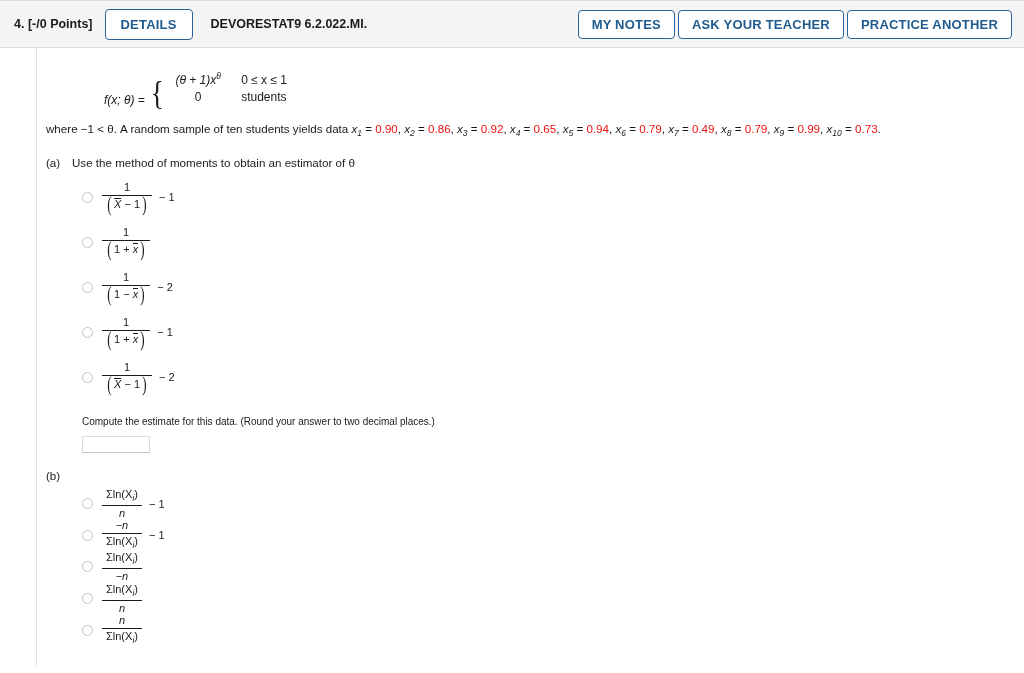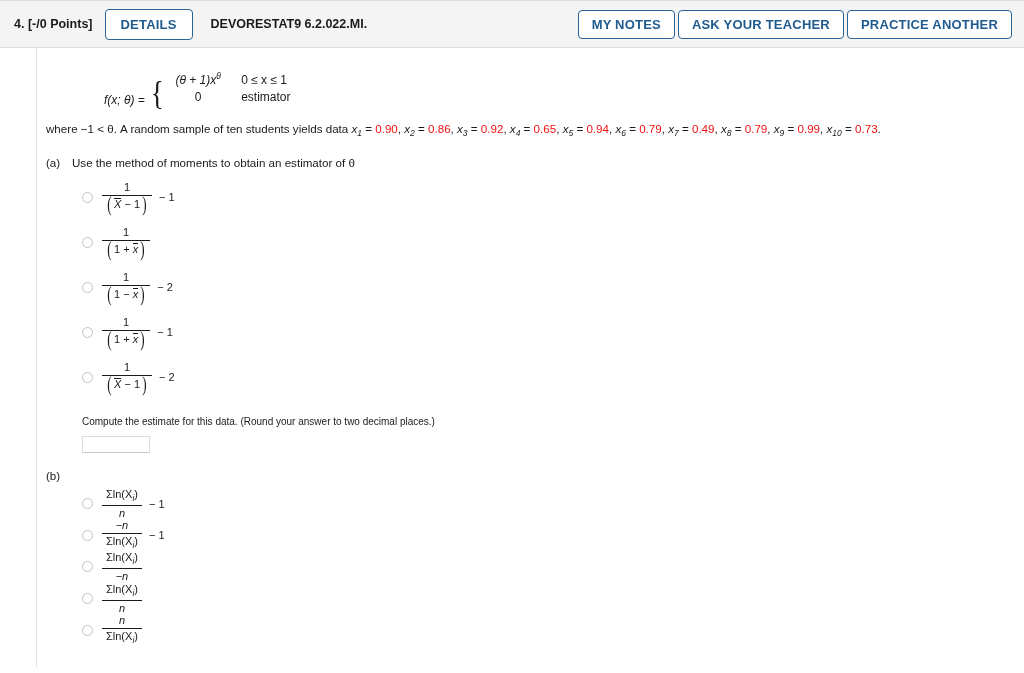--- a/index.html
+++ b/index.html
@@ -242,21 +242,21 @@
     <div class="pdf-block">
       <span class="pdf-lhs">f(x; θ) =</span>
       <span class="brace">{</span>
       <span class="cases">
         <span class="case-row">
           <span class="case-expr"><span class="ital">(θ + 1)x</span><sup class="exp">θ</sup></span>
           <span class="case-cond">0 ≤ x ≤ 1</span>
         </span>
         <span class="case-row">
           <span class="case-expr">0</span>
-          <span class="case-cond">estimator</span>
+          <span class="case-cond">students</span>
         </span>
       </span>
     </div>
 
     <div class="ptext where-line">
       <span>where −1 &lt; θ. A random sample of ten students yields data </span><span id="data-list"><span><span class="ital">x<sub class="idx">1</sub></span><span> = </span><span class="red">0.90</span><span>, </span></span><span><span class="ital">x<sub class="idx">2</sub></span><span> = </span><span class="red">0.86</span><span>, </span></span><span><span class="ital">x<sub class="idx">3</sub></span><span> = </span><span class="red">0.92</span><span>, </span></span><span><span class="ital">x<sub class="idx">4</sub></span><span> = </span><span class="red">0.65</span><span>, </span></span><span><span class="ital">x<sub class="idx">5</sub></span><span> = </span><span class="red">0.94</span><span>, </span></span><span><span class="ital">x<sub class="idx">6</sub></span><span> = </span><span class="red">0.79</span><span>, </span></span><span><span class="ital">x<sub class="idx">7</sub></span><span> = </span><span class="red">0.49</span><span>, </span></span><span><span class="ital">x<sub class="idx">8</sub></span><span> = </span><span class="red">0.79</span><span>, </span></span><span><span class="ital">x<sub class="idx">9</sub></span><span> = </span><span class="red">0.99</span><span>, </span></span><span><span class="ital">x<sub class="idx">10</sub></span><span> = </span><span class="red">0.73</span></span></span><span>.</span>
     </div>
 
     <div class="part">
       <div class="part-head">

